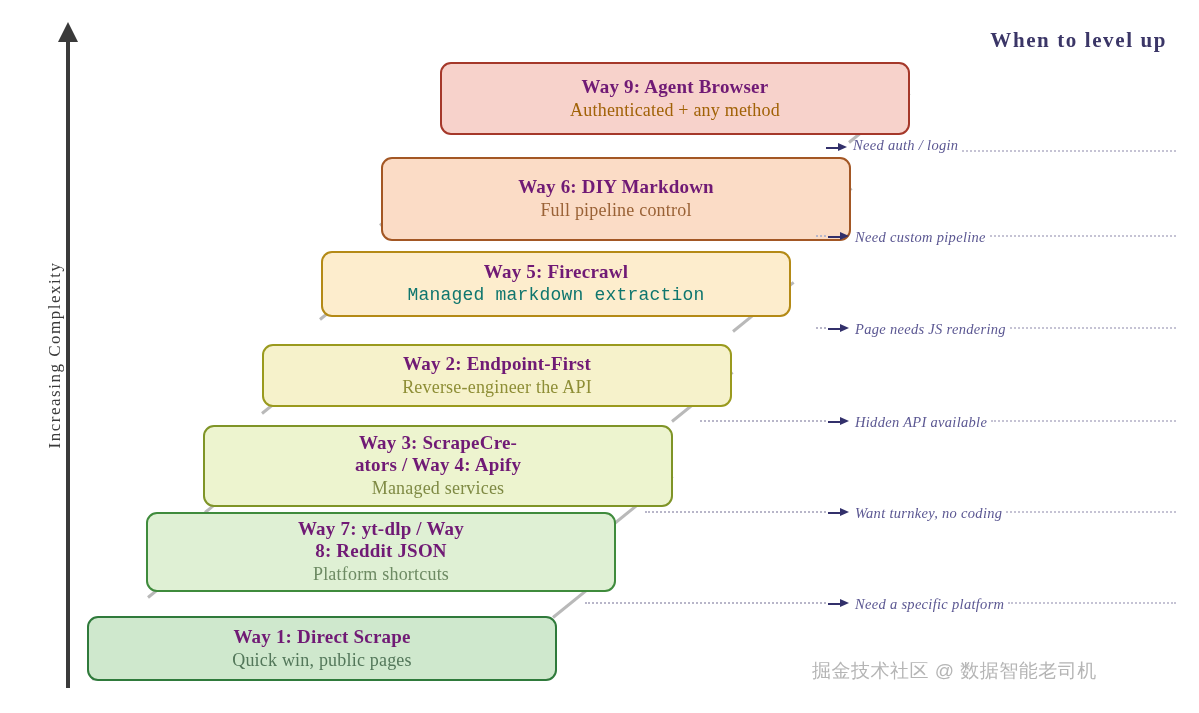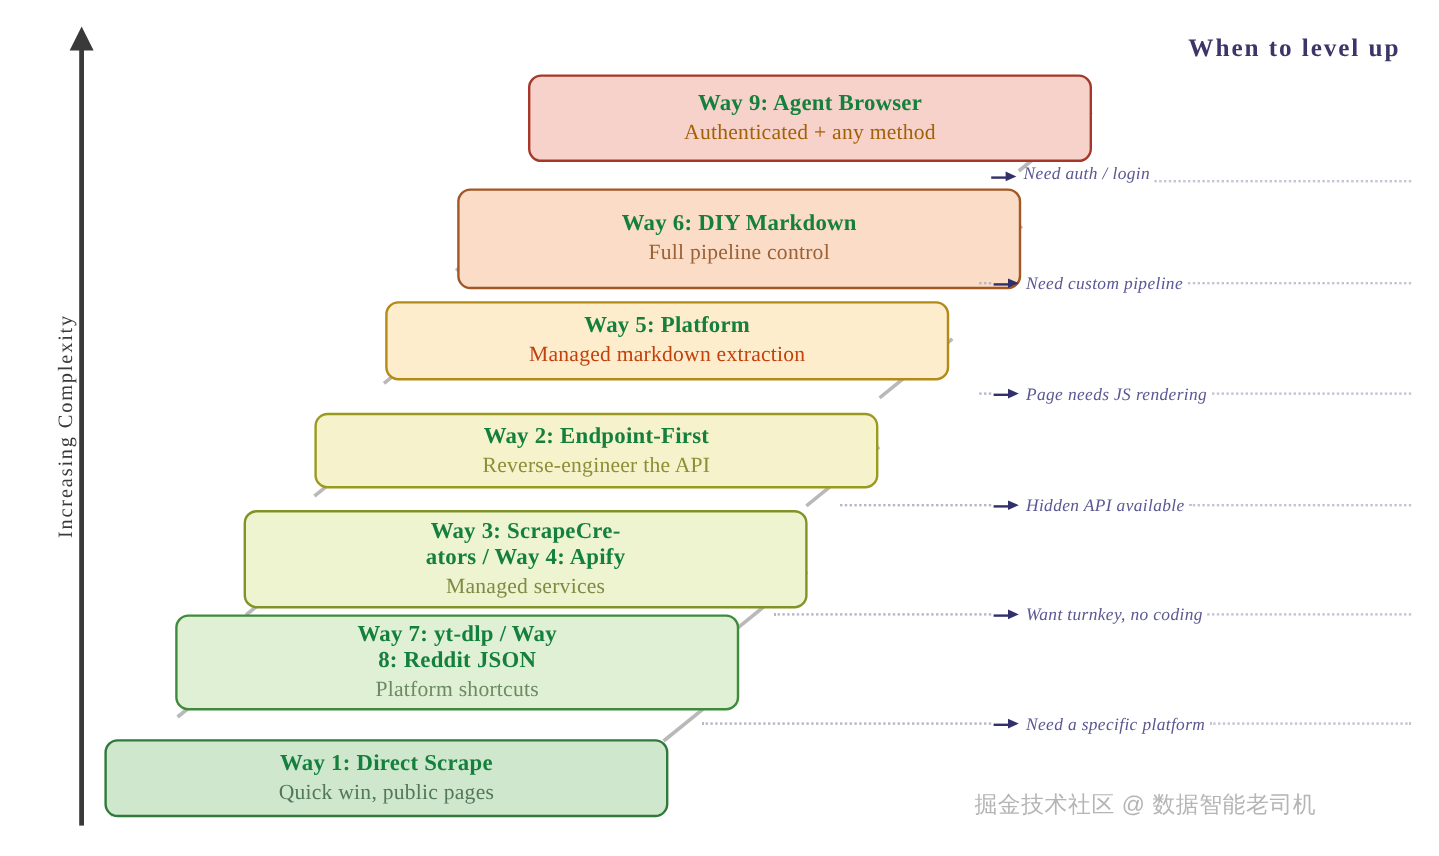--- a/index.html
+++ b/index.html
@@ -80,21 +80,21 @@
     display: flex;
     flex-direction: column;
     align-items: center;
     justify-content: center;
     text-align: center;
     padding: 4px 14px;
   }
   .step-title {
     font-weight: bold;
     font-size: 19px;
-    color: #15803d;
+    color: #701a75;
     line-height: 1.16;
     letter-spacing: 0.2px;
   }
   .step-sub {
     font-size: 18px;
     line-height: 1.18;
     margin-top: 2px;
     letter-spacing: 0.2px;
   }
 
@@ -190,22 +190,22 @@
     <div class="step-title">Way 9: Agent Browser</div>
     <div class="step-sub" style="color:#a16207;">Authenticated + any method</div>
   </div>
 
   <div class="step" style="left:381px; top:157px; width:470px; height:84px; background:#fbdcc6; border-color:#a35724;">
     <div class="step-title">Way 6: DIY Markdown</div>
     <div class="step-sub" style="color:#9a6236;">Full pipeline control</div>
   </div>
 
   <div class="step" style="left:321px; top:251px; width:470px; height:66px; background:#fdedcd; border-color:#b48a16;">
-    <div class="step-title">Way 5: Platform</div>
-    <div class="step-sub" style="color:#c2410c;">Managed markdown extraction</div>
+    <div class="step-title">Way 5: Firecrawl</div>
+    <div class="step-sub" style="color:#0f766e;font-family:Liberation Mono, monospace;">Managed markdown extraction</div>
   </div>
 
   <div class="step" style="left:262px; top:344px; width:470px; height:63px; background:#f6f2cb; border-color:#9a9a1e;">
     <div class="step-title">Way 2: Endpoint-First</div>
     <div class="step-sub" style="color:#8e8e36;">Reverse-engineer the API</div>
   </div>
 
   <div class="step" style="left:203px; top:425px; width:470px; height:82px; background:#edf4cf; border-color:#7f9427;">
     <div class="step-title">
       <div>Way 3: ScrapeCre-</div>

